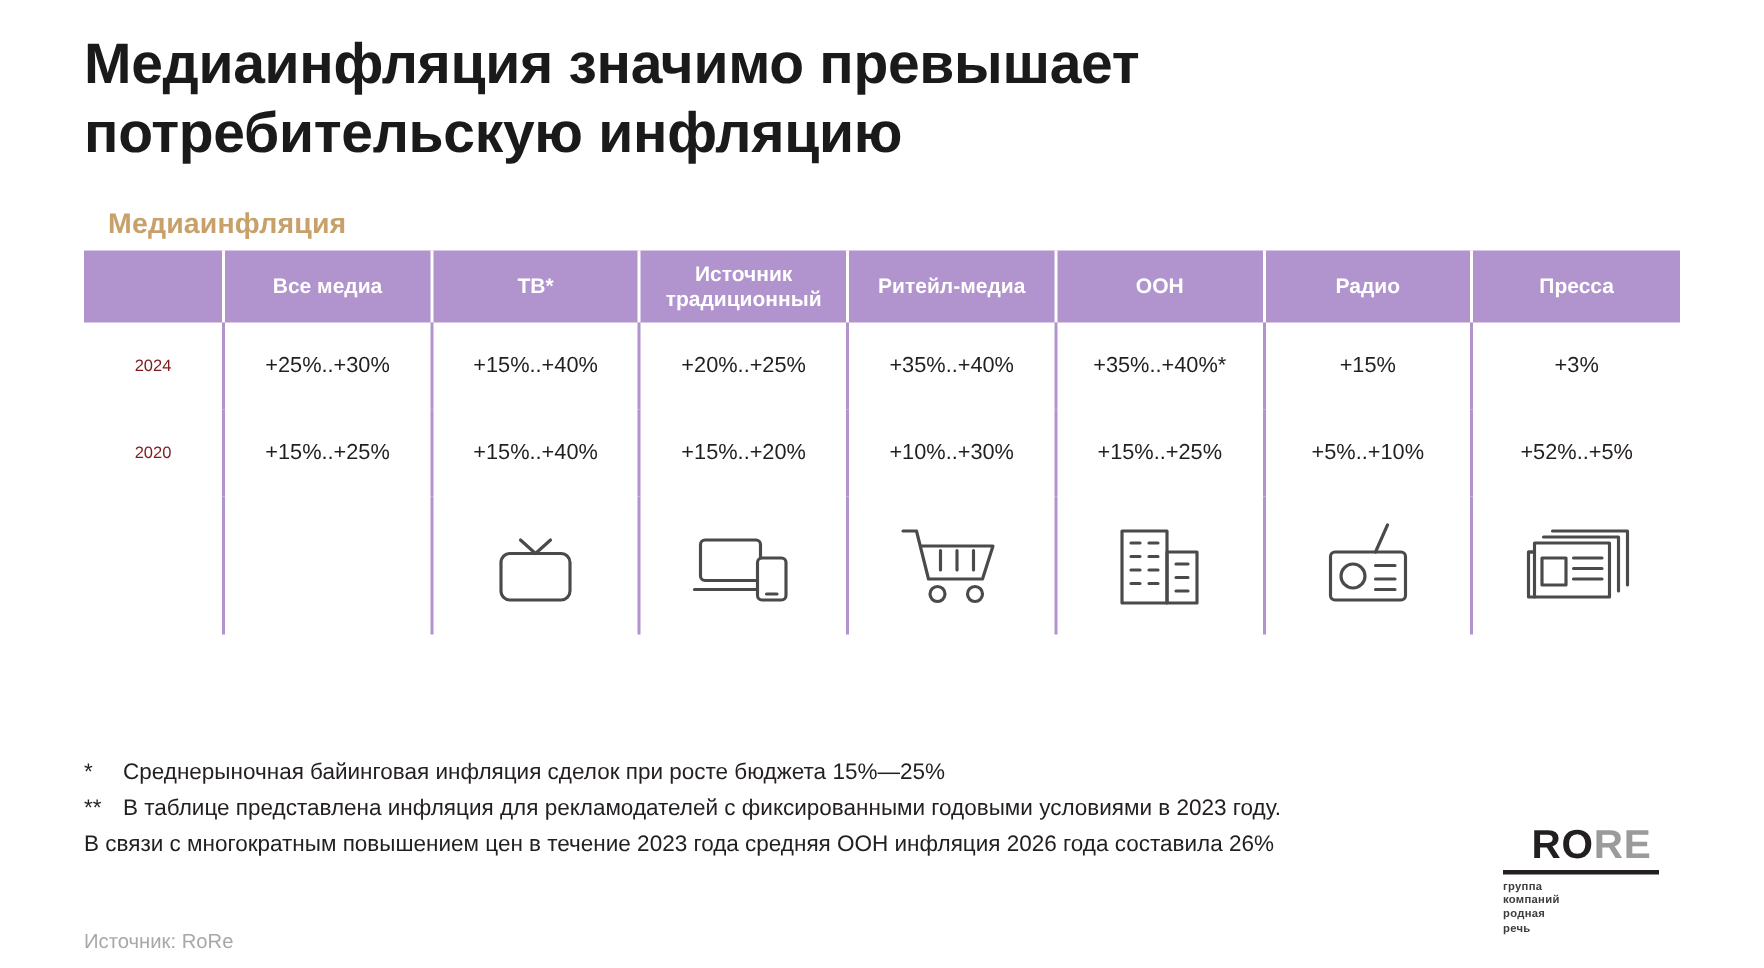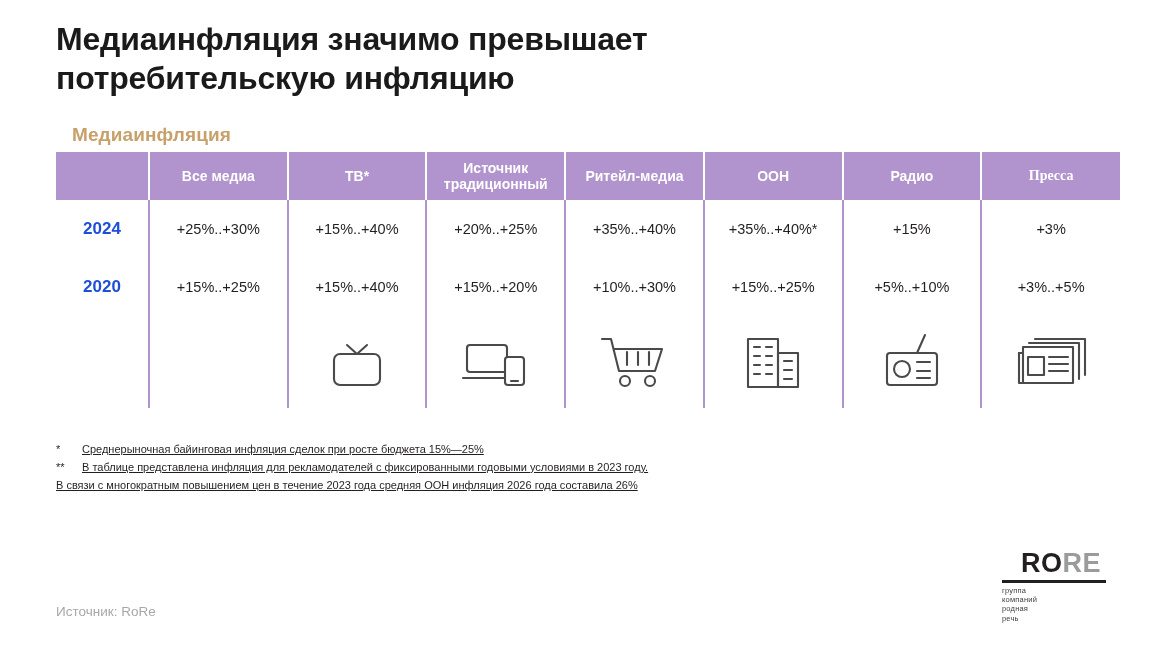--- a/index.html
+++ b/index.html
@@ -16,21 +16,21 @@
     position: relative;
   }
   .slide {
     position: relative;
     width: 1176px;
     height: 645px;
     box-sizing: border-box;
     padding: 0 56px;
   }
   .title {
-    font-size: 32px;
+    font-size: 38px;
     font-weight: bold;
     line-height: 1.22;
     letter-spacing: -0.2px;
     color: #1a1a1a;
     padding-top: 20px;
     max-width: 760px;
   }
   .subtitle {
     margin-top: 26px;
     font-size: 19px;
@@ -57,40 +57,39 @@
     background: #b193cd;
     color: #ffffff;
     font-size: 14px;
     font-weight: bold;
     height: 48px;
     vertical-align: middle;
     text-align: center;
     line-height: 1.18;
     border-right: 2px solid #ffffff;
   }
-  thead th:last-child { border-right: none; font-family: Liberation Serif, serif; }
+  thead th:last-child { border-right: none; }
   thead th.corner {
     background: #b193cd;
     width: 92px;
     border-right: 2px solid #ffffff;
   }
   tbody td {
     height: 58px;
     text-align: center;
     vertical-align: middle;
     font-size: 14.5px;
     color: #231f20;
     border-right: 2px solid #b193cd;
   }
   tbody td:last-child { border-right: none; }
   tbody td.yearcell {
-    font-size: 17px;
-    color: #1d4ed8;
+    font-size: 11px;
+    color: #7f1d1d;
     border-right: 2px solid #b193cd;
-    font-weight: bold;
   }
   tbody tr.icons td {
     height: 92px;
     border-right: 2px solid #b193cd;
     border-bottom: none;
   }
   tbody tr.icons td:last-child { border-right: none; }
   tbody tr.icons td.yearcell { border-right: 2px solid #b193cd; }
   .icon-holder {
     display: flex;
@@ -99,37 +98,36 @@
     height: 92px;
   }
   svg.lineicon {
     stroke: #4a4a4a;
     fill: none;
     stroke-width: 2.1;
     stroke-linejoin: round;
     stroke-linecap: round;
   }
   .notes {
-    margin-top: 33px;
-    font-size: 11px;
+    margin-top: 80px;
+    font-size: 15px;
     line-height: 1.62;
     color: #231f20;
-    text-decoration: underline;
   }
   .notes .row {
     white-space: nowrap;
   }
   .notes .mark {
     display: inline-block;
     width: 26px;
   }
   .source {
     position: absolute;
     left: 56px;
-    bottom: 26px;
+    bottom: 10px;
     font-size: 13.5px;
     color: #a8a8a8;
   }
   .logo {
     position: absolute;
     right: 56px;
     bottom: 22px;
     text-align: left;
     width: 118px;
   }
@@ -145,21 +143,21 @@
   .logo .rule {
     height: 2.5px;
     background: #231f20;
     margin: 3px 0 3px 0;
     width: 104px;
   }
   .logo .tag {
     font-size: 7.5px;
     line-height: 1.25;
     color: #3d3d3d;
-    font-weight: normal;
+    font-weight: bold;
     letter-spacing: 0.2px;
   }
 </style>
 </head>
 <body>
 
 <div class="slide">
 
   <div class="title">Медиаинфляция значимо превышает потребительскую инфляцию</div>
 
@@ -191,21 +189,21 @@
           <td>+3%</td>
         </tr>
         <tr>
           <td class="yearcell">2020</td>
           <td>+15%..+25%</td>
           <td>+15%..+40%</td>
           <td>+15%..+20%</td>
           <td>+10%..+30%</td>
           <td>+15%..+25%</td>
           <td>+5%..+10%</td>
-          <td>+3%..+5%</td>
+          <td>+52%..+5%</td>
         </tr>
         <tr class="icons">
           <td class="yearcell"></td>
           <td></td>
           <td>
             <div class="icon-holder">
               <svg class="lineicon" width="62" height="58" viewBox="0 0 62 58" aria-hidden="true">
                 <path d="M21 12 L31 21 L41 12"></path>
                 <rect x="8" y="21" width="46" height="31" rx="6"></rect>
               </svg>

